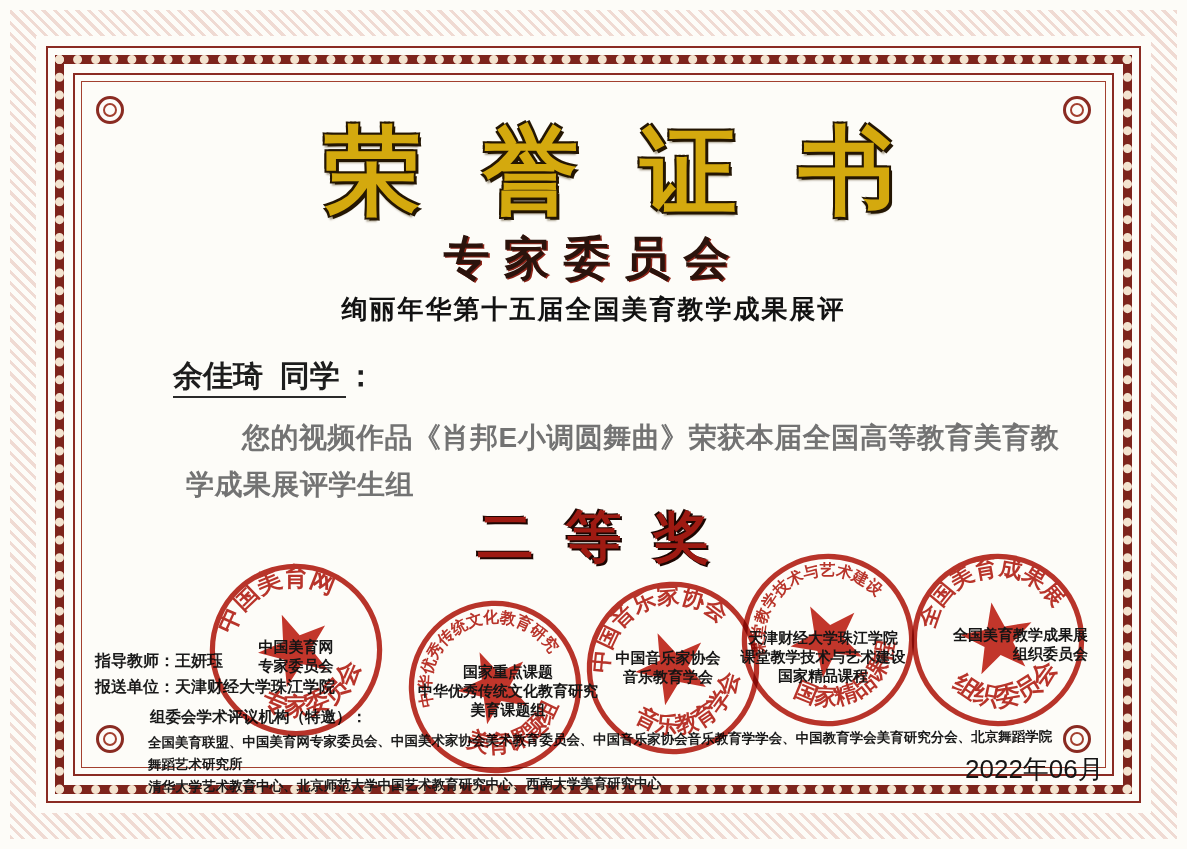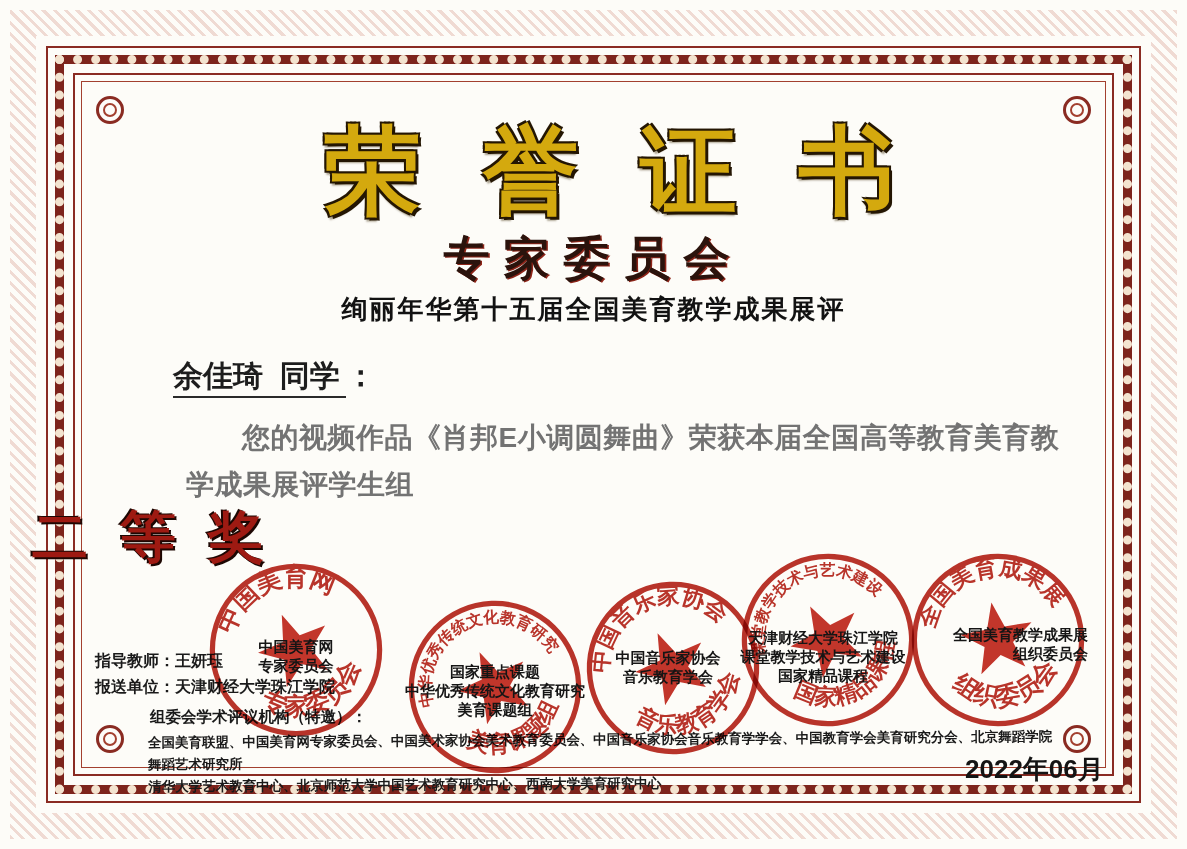--- a/index.html
+++ b/index.html
@@ -37,48 +37,48 @@
     font-size:46px;font-weight:bold;letter-spacing:14px;color:#2b130c;
     text-shadow:1.5px 1px 0 #8d2418;}
   .event-title{position:absolute;top:292px;left:0;width:100%;text-align:center;
     font-size:26px;font-weight:bold;color:#121212;letter-spacing:2px;}
   .recipient{position:absolute;top:356px;left:154px;font-family:"Liberation Sans",sans-serif;
     font-size:30px;font-weight:bold;color:#1d1d1d;}
   .recipient .uline{border-bottom:2.5px solid #2a2a2a;padding-bottom:4px;padding-right:6px;margin-left:19px;}
   .body-par{position:absolute;top:414px;left:186px;width:880px;
     font-family:"Liberation Sans",sans-serif;font-size:28px;font-weight:bold;
     color:#737373;line-height:47px;text-indent:2em;letter-spacing:.5px;}
-  .award{position:absolute;top:500px;left:0;width:100%;
+  .award{position:absolute;top:500px;left:0;width:100%;text-align:center;
     font-size:56px;font-weight:bold;letter-spacing:32px;text-indent:32px;color:#9e1a12;
     text-shadow:-2px -1px 0 #1d0703, 2px 2px 0 #1d0703;}
   .advisor{position:absolute;top:648px;left:95px;font-family:"Liberation Sans",sans-serif;
     font-size:16px;font-weight:bold;color:#1a1a1a;line-height:26px;z-index:3;}
   .committee-head{position:absolute;top:707px;left:150px;font-family:"Liberation Sans",sans-serif;
     font-size:15.5px;font-weight:bold;color:#1a1a1a;z-index:3;}
   .committee-lines{position:absolute;top:729px;left:148px;width:910px;
     font-family:"Liberation Sans",sans-serif;font-size:13.5px;font-weight:bold;color:#1a1a1a;
     line-height:22px;z-index:3;transform:rotate(-.4deg);}
   .issue-date{position:absolute;top:752px;left:965px;font-family:"Liberation Sans",sans-serif;
-    font-size:26px;font-weight:bold;color:#141414;z-index:3;}
+    font-size:26px;font-weight:normal;color:#141414;z-index:3;}
 
   
   .seal{position:absolute;width:190px;height:190px;mix-blend-mode:multiply;opacity:.93;z-index:4;}
   .seal svg{width:100%;height:100%;overflow:visible;}
   .seal text{fill:#b5241a;font-weight:bold;font-family:"Liberation Serif",serif;}
   .seal-1{left:201px;top:555px;transform:rotate(-22deg);}
   .seal-2{left:400px;top:592px;transform:rotate(-24deg);}
   .seal-3{left:578px;top:573px;transform:rotate(-24deg);}
   .seal-4{left:733px;top:545px;transform:rotate(-28deg);}
   .seal-5{left:903px;top:545px;transform:rotate(-10deg);}
   .arc-lg{font-size:26px;} .arc-md{font-size:24px;} .arc-sm{font-size:16.5px;}
   .overlay{position:absolute;z-index:5;text-align:center;
     font-family:"Liberation Sans",sans-serif;font-weight:bold;color:#151515;
     font-size:15px;line-height:19px;white-space:nowrap;}
   .ov-1{left:216px;top:637px;width:160px;}
-  .ov-2{left:385px;top:662px;width:220px;}
+  .ov-2{left:398px;top:662px;width:220px;}
   .ov-3{left:588px;top:648px;width:160px;}
   .ov-4{left:713px;top:628px;width:220px;}
   .ov-5{left:908px;top:625px;width:180px;text-align:right;}
 </style>
 </head>
 <body>
 
 <div class="page">
 
   <div class="lace"></div>

